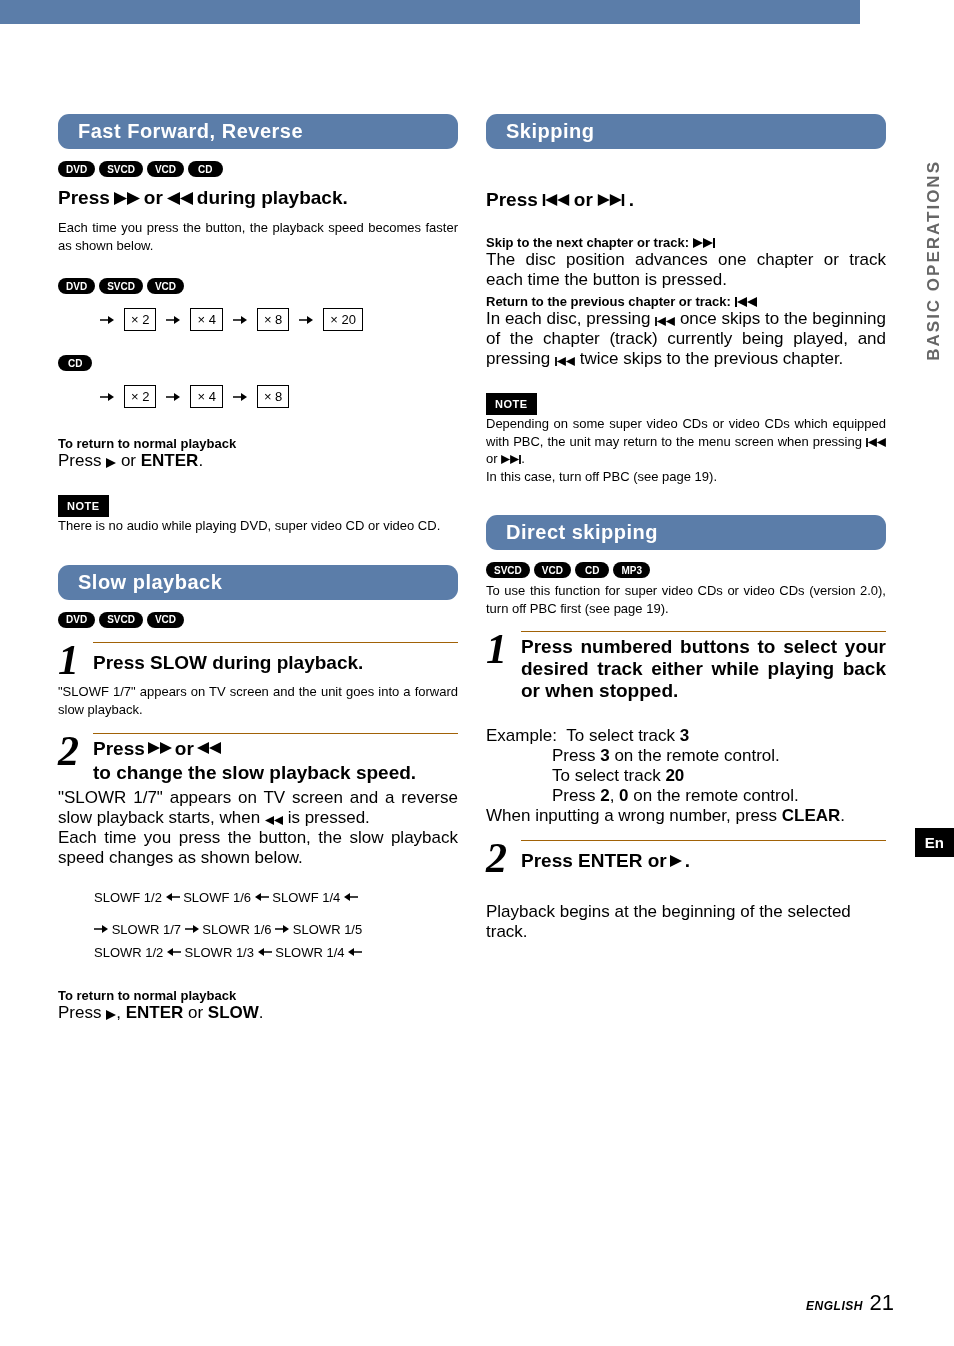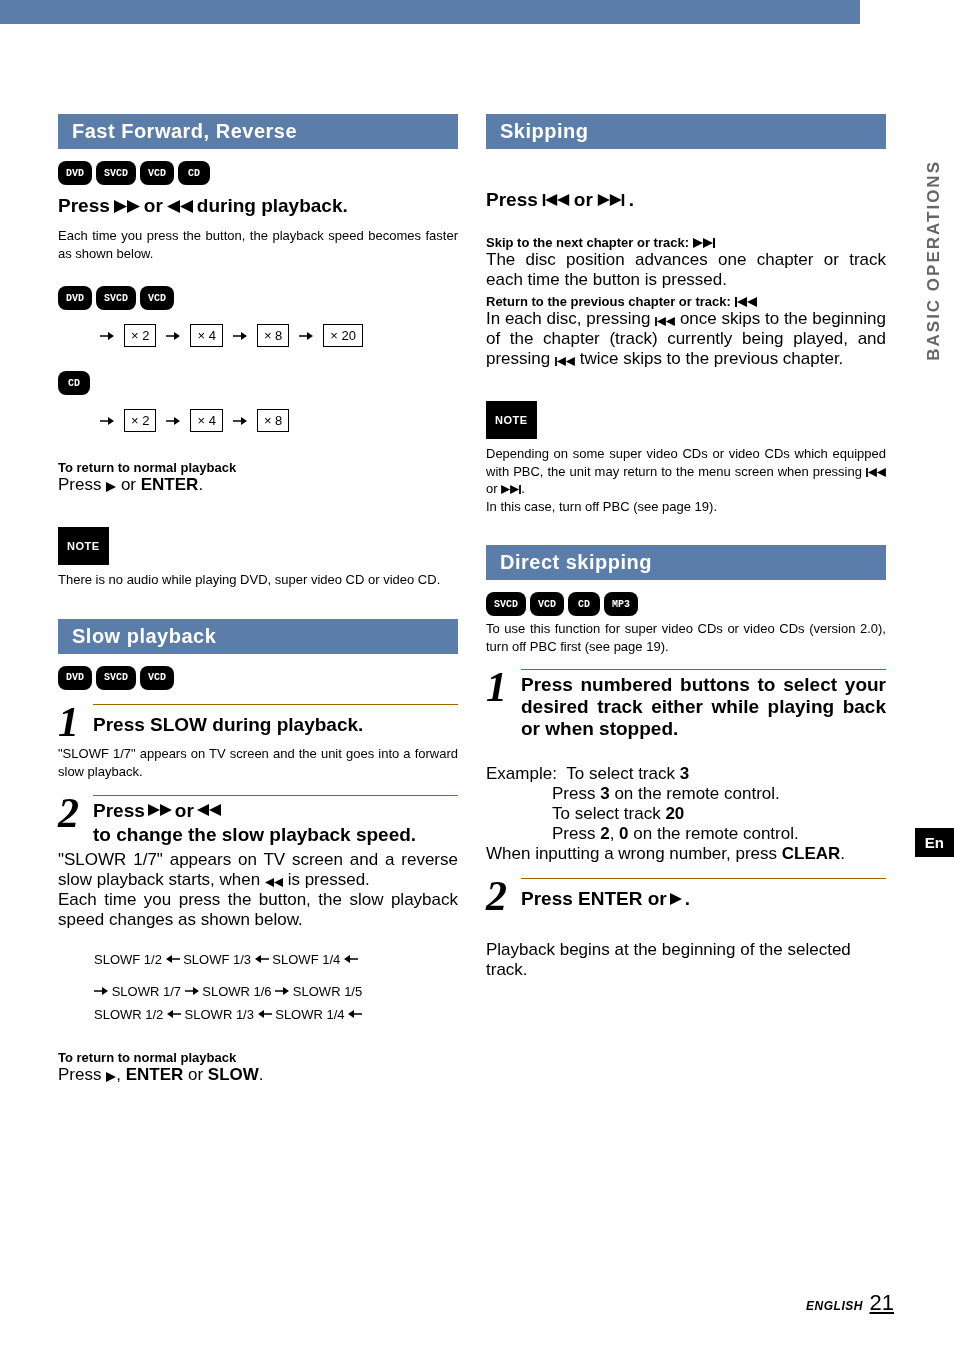--- a/index.html
+++ b/index.html
@@ -4,49 +4,49 @@
 <style>
   * { margin: 0; padding: 0; box-sizing: border-box; }
   body { font-family: Arial, Helvetica, sans-serif; background: #fff; width: 954px; height: 1346px; position: relative; color: #000; }
   .topbar { background: #5b7da9; height: 24px; width: 860px; }
   .page { padding: 0 58px 0 58px; }
   .columns { display: flex; gap: 28px; margin-top: 90px; }
   .col { flex: 1; min-width: 0; }
   .col-left { width: 400px; flex: 0 0 400px; }
   .col-right { width: 400px; flex: 0 0 400px; }
 
-  .section-head { background: #5b7da9; color: #fff; font-weight: bold; font-size: 20px; padding: 6px 14px; font-family: "Arial Narrow", Arial, sans-serif; letter-spacing: 0.5px; }
+  .section-head { background: #5b7da9; color: #fff; font-weight: bold; font-size: 20px; padding: 6px 20px; font-family: "Arial Narrow", Arial, sans-serif; letter-spacing: 0.5px; border-radius: 11px; }
   .badges { margin-top: 12px; display: flex; gap: 4px; }
-  .badge { display: inline-flex; align-items: center; justify-content: center; background: #000; color: #fff; font-size: 10px; font-weight: bold; height: 24px; border-radius: 8px; padding: 0 8px; font-family: Liberation Mono, monospace; }
+  .badge { display: inline-flex; align-items: center; justify-content: center; background: #000; color: #fff; font-size: 10px; font-weight: bold; height: 16px; border-radius: 8px; padding: 0 8px; }
   .badge-cd { padding: 0 10px; }
 
   .sub-head { font-weight: bold; font-size: 19px; margin-top: 10px; font-family: "Arial Narrow", Arial, sans-serif; display: flex; align-items: center; flex-wrap: wrap; gap: 4px; }
   .body { font-size: 13px; line-height: 1.35; margin-top: 10px; text-align: justify; }
 
   .flow { display: flex; align-items: center; gap: 10px; margin: 14px 0 6px 42px; position: relative; }
   .flow-row2 { margin-top: 24px; }
   .box { border: 1px solid #000; padding: 3px 6px; font-size: 13px; }
   .flow::before { content: ""; position: absolute; left: -20px; top: 50%; width: 12px; height: 12px; border-left: 1px solid #000; border-bottom: 1px solid #000; transform: translateY(-50%); display:none; }
 
   .bold-sm { font-weight: bold; font-size: 13px; margin-top: 28px; }
-  .note-box { display: inline-block; border: 1px solid #000; background: #000; color: #fff; font-size: 11px; font-weight: bold; padding: 12px 8px; margin-top: 32px; letter-spacing: 0.5px; }
-  .note-text { font-size: 13px; line-height: 1.35; margin-top: 6px; text-align: justify; }
+  .note-box { display: inline-block; border: 1px solid #000; background: #000; color: #fff; font-size: 11px; font-weight: bold; padding: 4px 8px; margin-top: 24px; letter-spacing: 0.5px; }
+  .note-text { font-size: 13px; line-height: 1.35; text-align: justify; }
 
   .step { display: flex; gap: 14px; margin-top: 14px; }
   .step-num { font-family: Georgia, "Times New Roman", serif; font-weight: bold; font-style: italic; font-size: 42px; line-height: 0.9; }
   .step-head { font-weight: bold; font-size: 19px; font-family: "Arial Narrow", Arial, sans-serif; border-top: 1px solid #a16207; padding-top: 4px; flex: 1; line-height: 1.15; display: flex; flex-wrap: wrap; align-items: center; gap: 3px; }
   .step-head.justify { text-align: justify; }
 
   .slow-chain { font-size: 13px; margin: 18px 0 0 36px; line-height: 1.8; }
   .slow-chain .row { white-space: nowrap; }
 
   .sidebar { position: absolute; right: 10px; top: 160px; writing-mode: vertical-rl; transform: rotate(180deg); font-weight: bold; font-size: 17px; letter-spacing: 2px; color: #666; font-family: "Arial Narrow", Arial, sans-serif; }
   .lang-tab { position: absolute; right: 0; top: 828px; background: #000; color: #fff; font-weight: bold; padding: 6px 10px; font-size: 15px; }
   .footer { position: absolute; bottom: 30px; right: 60px; font-size: 13px; }
-  .footer .pn { font-size: 22px; margin-left: 3px; text-decoration: underline; }
+  .footer .pn { font-size: 22px; margin-left: 3px; }
   .footer .lbl { font-style: italic; font-weight: bold; font-size: 12px; letter-spacing: 0.5px; }
   svg.glyph { height: 1em; vertical-align: -0.1em; }
 
   .mt-30 { margin-top: 30px; }
   .mt-16 { margin-top: 24px; }
   .mt-8 { margin-top: 8px; }
   .mt-4 { margin-top: 4px; }
   .tiny { font-size: 17px; }
 </style>
 </head>
@@ -205,21 +205,21 @@
           </svg><span> is pressed.</span>
       </div>
       <div class="tiny" style="text-align:justify">Each time you press the button, the slow playback speed changes as shown below.</div>
 
       <div class="slow-chain">
         <div class="row">
           <span>SLOWF 1/2</span>
           <svg style="width:14px;height:10px">
               <use href="#arr-l"></use>
             </svg>
-          <span>SLOWF 1/3</span>
+          <span>SLOWF 1/6</span>
           <svg style="width:14px;height:10px">
               <use href="#arr-l"></use>
             </svg>
           <span>SLOWF 1/4</span>
           <svg style="width:14px;height:10px">
               <use href="#arr-l"></use>
             </svg>
         </div>
       </div>
 

